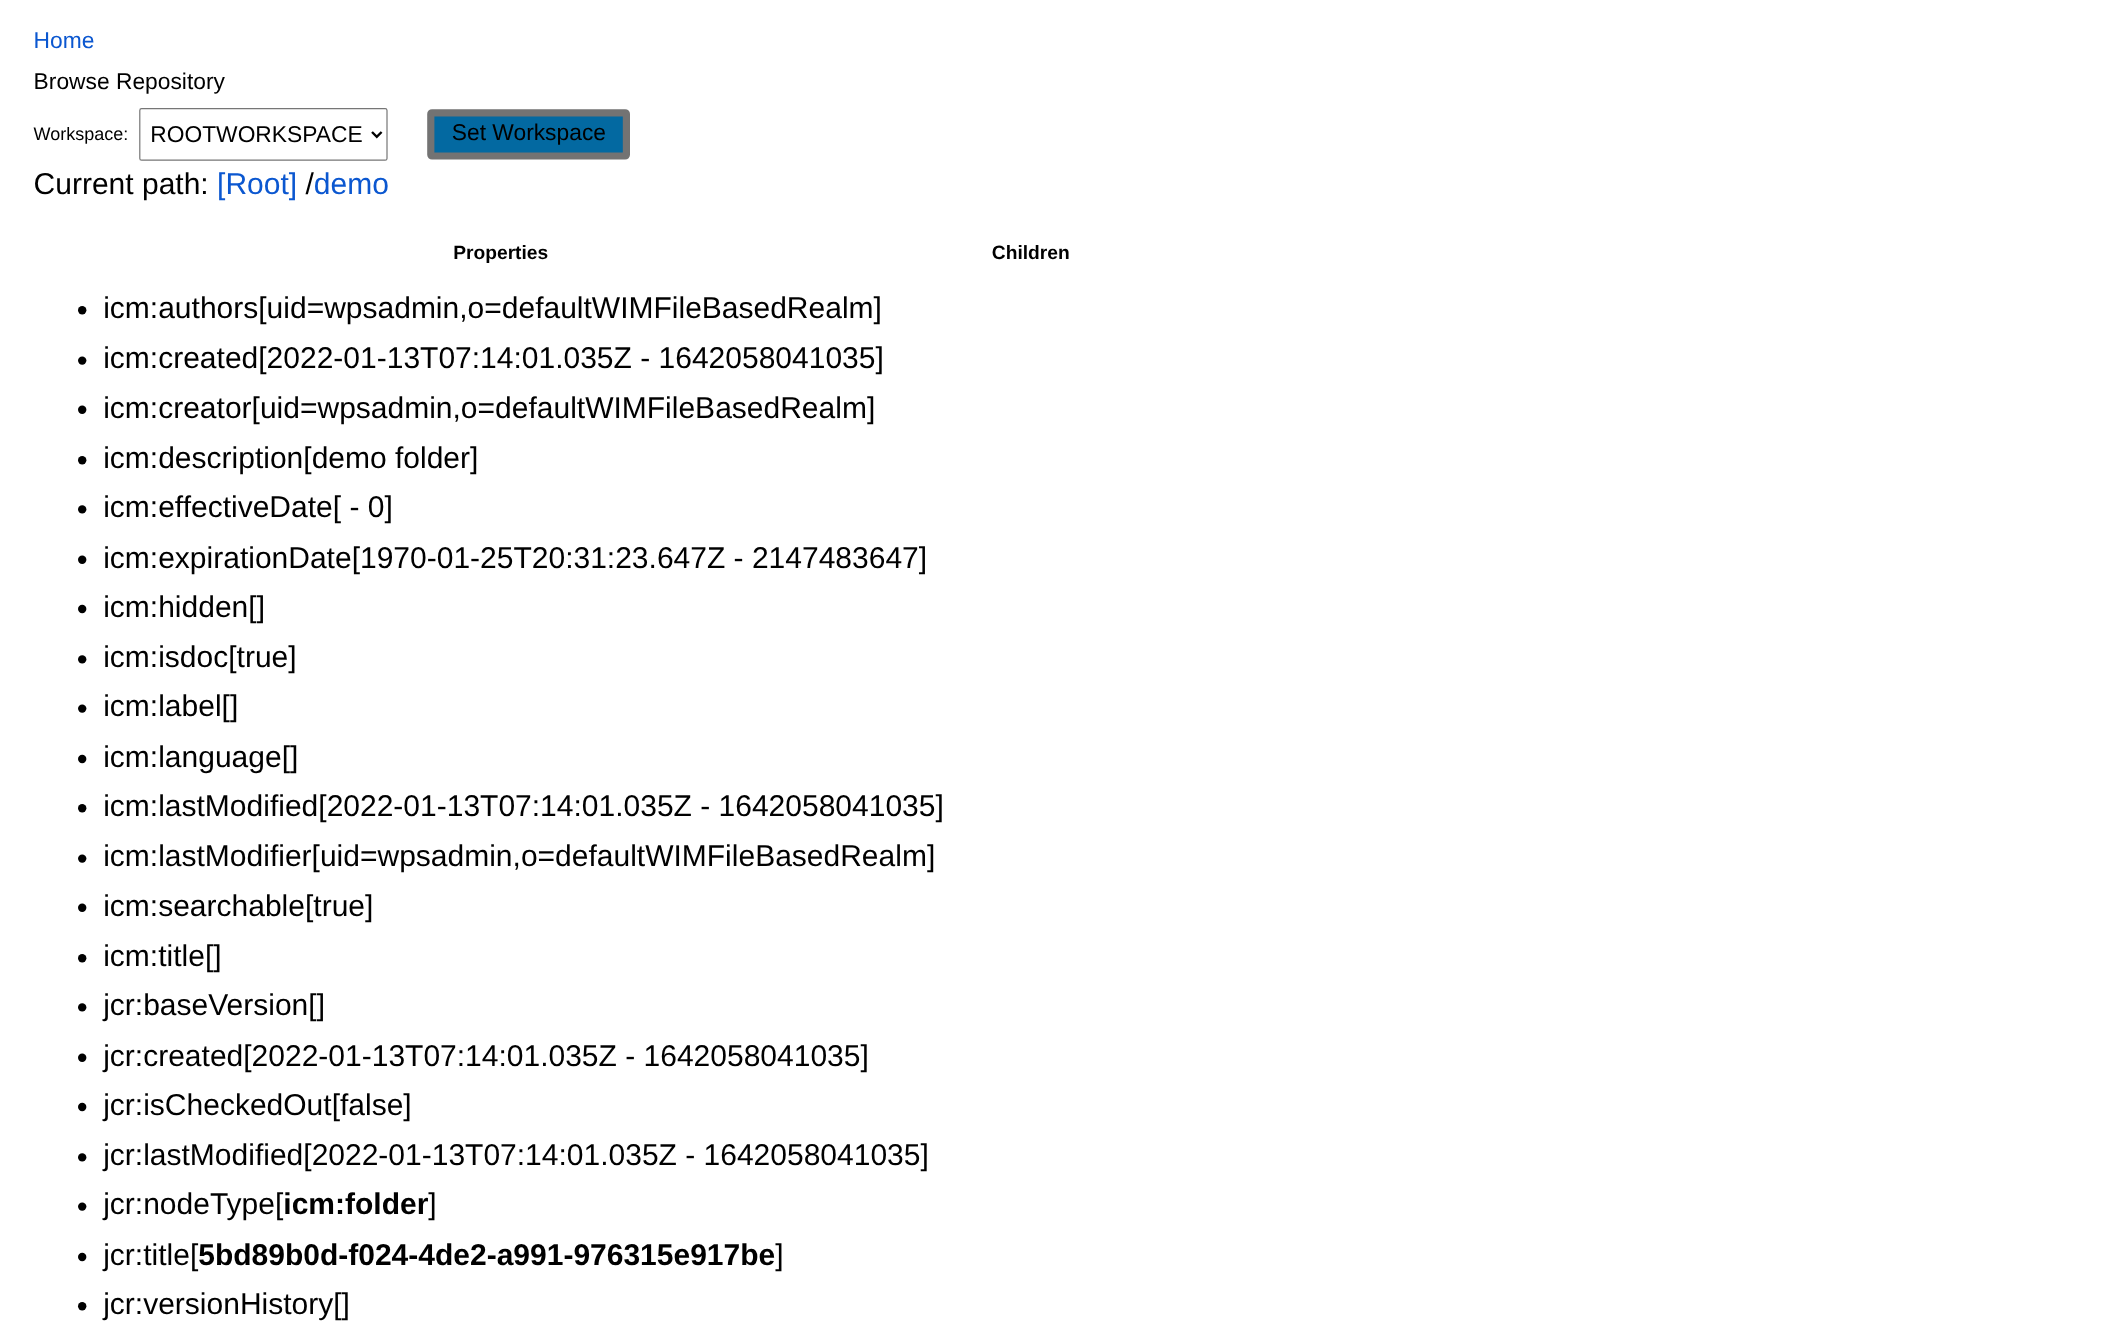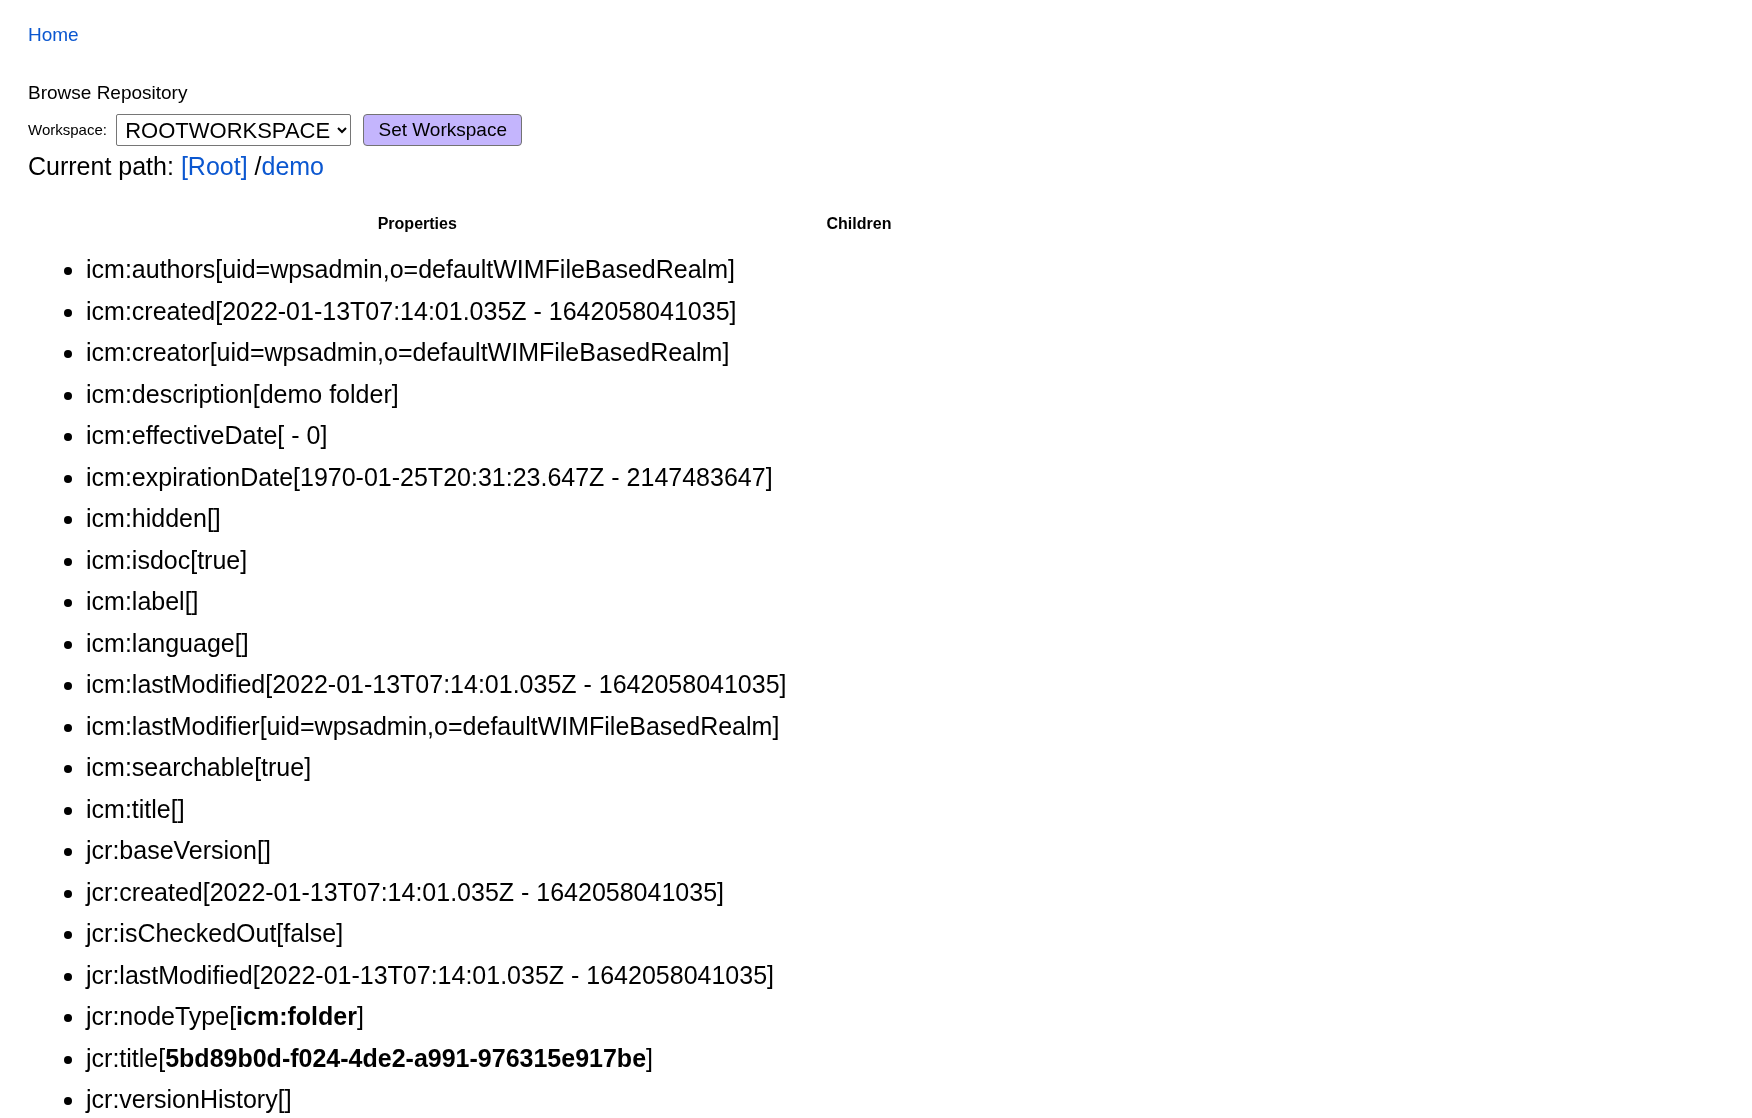--- a/index.html
+++ b/index.html
@@ -8,52 +8,52 @@
       margin: 0;
       padding: 24px 28px;
       color: #000;
       background: #fff;
     }
     a {
       color: #0b57d0;
       text-decoration: none;
     }
     .nav {
-      margin-bottom: 36px;
+      margin-bottom: 12px;
     }
     h2.heading {
       font-size: 19px;
       font-weight: normal;
       margin: 0 0 10px 0;
     }
     .workspace-row {
       margin-bottom: 6px;
     }
     .workspace-row label {
       font-size: 15px;
     }
     select.ws-select {
-      font-size: 22px;
+      font-size: 19px;
       padding: 2px 4px;
       border: 1px solid #767676;
       border-radius: 2px;
       background: #fff;
-      height: 32px;
+      height: 44px;
       vertical-align: middle;
       margin: 0 4px;
     }
     button.set-ws {
       font-size: 19px;
       padding: 4px 14px;
-      border: 1px solid #737373;
+      border: 6px solid #737373;
       border-radius: 4px;
-      background: #c4b5fd;
+      background: #0369a1;
       cursor: pointer;
       vertical-align: middle;
-      margin-left: 3px;
+      margin-left: 24px;
     }
     .path-row {
       margin-top: 4px;
       font-size: 25px;
     }
     table.content-table {
       margin-top: 28px;
       border-collapse: collapse;
     }
     table.content-table th {

